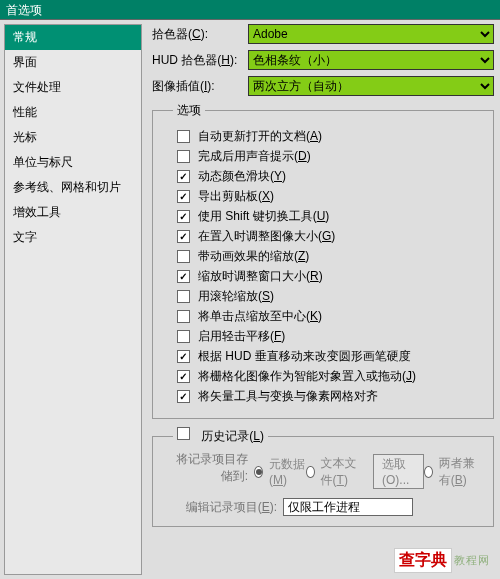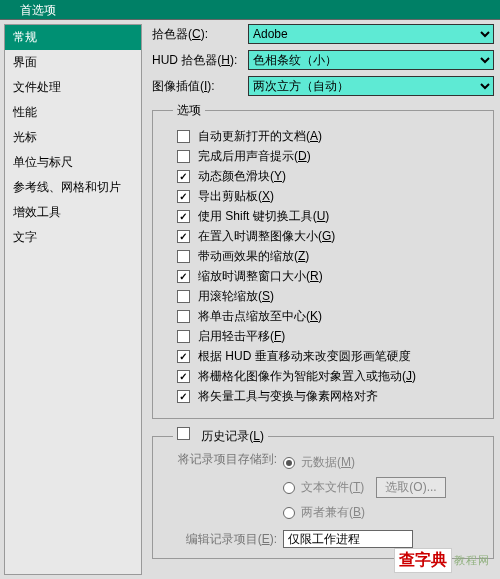--- a/index.html
+++ b/index.html
@@ -1,37 +1,37 @@
 <!DOCTYPE html>
 <html><head>
 <meta charset="utf-8">
 <style>
 * { box-sizing: border-box; margin: 0; padding: 0; font-family: "Microsoft YaHei", SimSun, sans-serif; font-size: 12px; }
 body { background: #dedede; width: 500px; height: 579px; overflow: hidden; }
-.titlebar { background: #008066; color: #fff; height: 20px; line-height: 20px; padding-left: 20px; border-bottom: 1px solid #666; }
+.titlebar { background: #008066; color: #fff; height: 20px; line-height: 20px; padding-left: 6px; border-bottom: 1px solid #666; }
 .main { display: flex; height: 559px; }
 .sidebar { width: 138px; background: #e8e8e8; border: 1px solid #999; margin: 4px 0 4px 4px; }
 .sidebar-item { padding: 4px 8px; cursor: pointer; }
 .sidebar-item.active { background: #009073; color: #fff; }
 .content { flex: 1; padding: 4px 6px 4px 10px; overflow: hidden; }
 .row { display: flex; align-items: center; margin-bottom: 6px; }
 .row .lbl { width: 96px; padding-right: 4px; }
-select { flex: 1; height: 20px; border: 1px solid #333; background: #5eead4; font-size: 12px; }
+select { flex: 1; height: 20px; border: 1px solid #333; background: #84cc16; font-size: 12px; }
 fieldset { border: 1px solid #999; padding: 6px 10px 10px 20px; margin-top: 4px; }
 legend { padding: 0 4px; }
 .chk-row { display: flex; align-items: center; margin: 3px 4px; }
 .chk { width: 13px; height: 13px; border: 1px solid #666; background: #fff; margin-right: 8px; display: inline-flex; align-items: center; justify-content: center; font-size: 10px; line-height: 1; }
 .chk.checked::before { content: "✓"; color: #000; font-weight: bold; }
 .underline { text-decoration: underline; }
 .history { margin-top: 8px; }
 .radio-row { display: flex; align-items: center; margin: 3px 0; }
 .radio { width: 12px; height: 12px; border: 1px solid #666; border-radius: 50%; background: #fff; margin-right: 6px; display: inline-flex; align-items: center; justify-content: center; }
 .radio.checked::before { content: ""; width: 6px; height: 6px; background: #555; border-radius: 50%; }
 .hist-label { width: 110px; text-align: right; padding-right: 6px; color: #777; }
-.hist-opts { display: flex; flex-direction: column; }
+.hist-opts { display: flex; flex-direction: row; align-items: center; }
 .btn { border: 1px solid #888; background: #e6e6e6; padding: 1px 8px; margin-left: 12px; color: #888; }
 .disabled { color: #888; }
 input[type="text"] { border: 1px solid #666; height: 18px; padding: 0 4px; width: 130px; }
 .watermark { position: absolute; bottom: 6px; right: 10px; display: flex; align-items: center; gap: 2px; }
 .wm-logo { background: #fff; border: 1px solid #ccc; padding: 1px 4px; color: #c00; font-weight: bold; font-size: 16px; }
 .wm-text { color: #8fb07d; font-size: 11px; letter-spacing: 1px; }
 </style>
 </head>
 <body>
 

